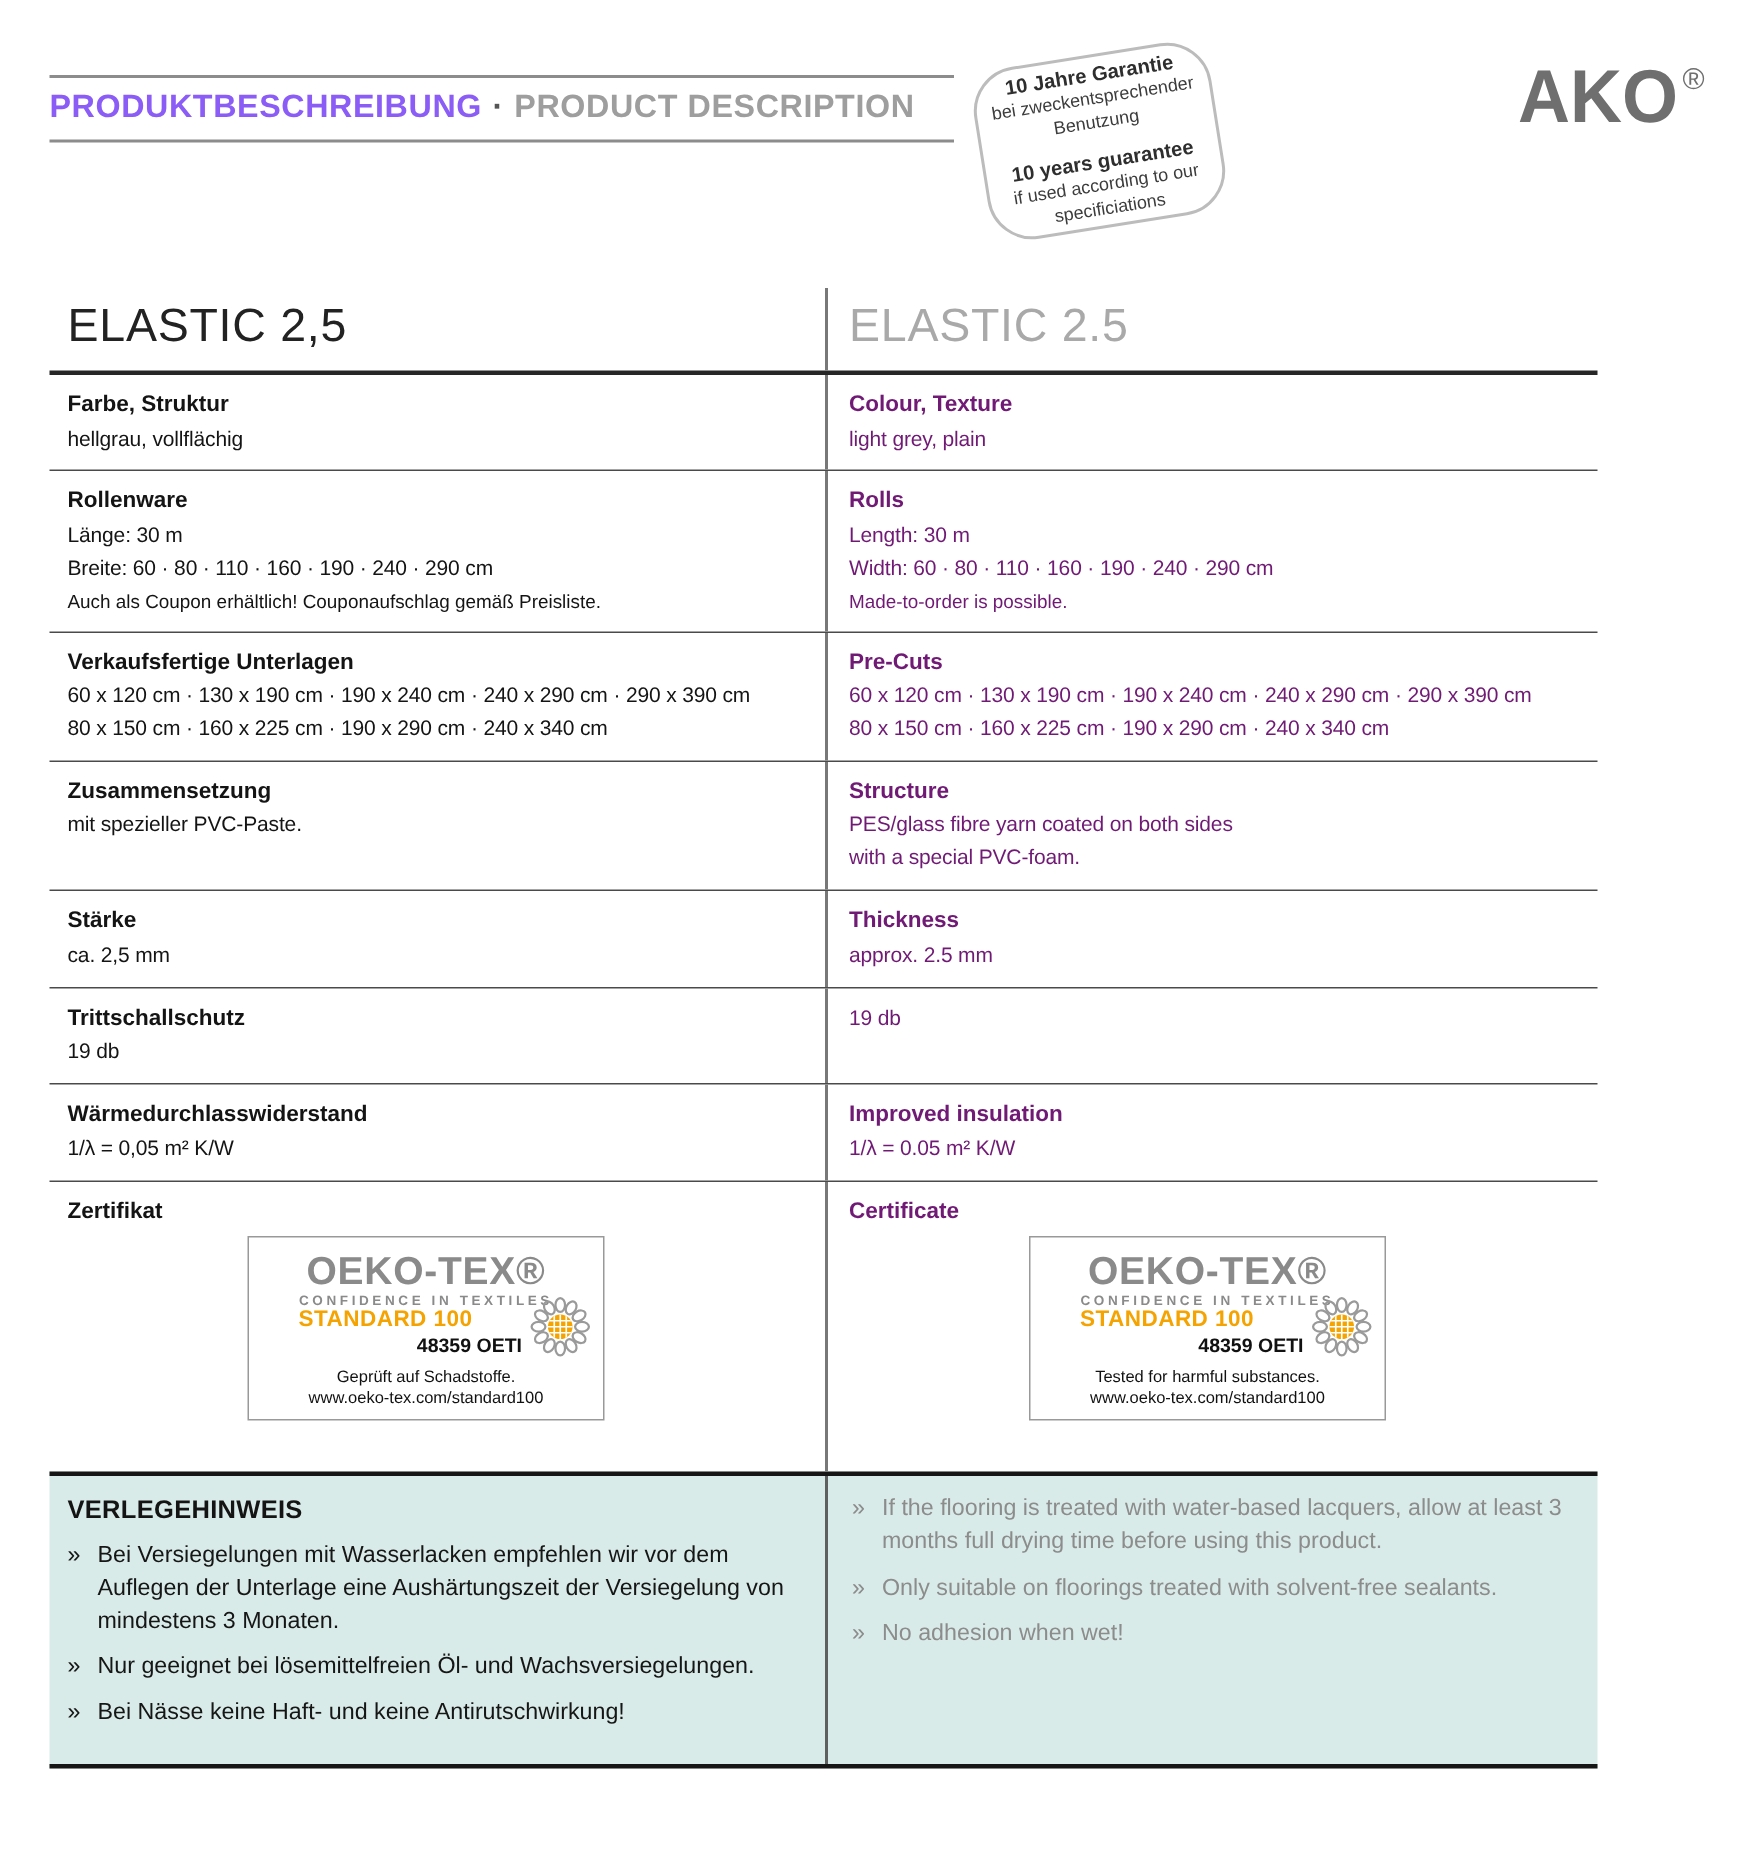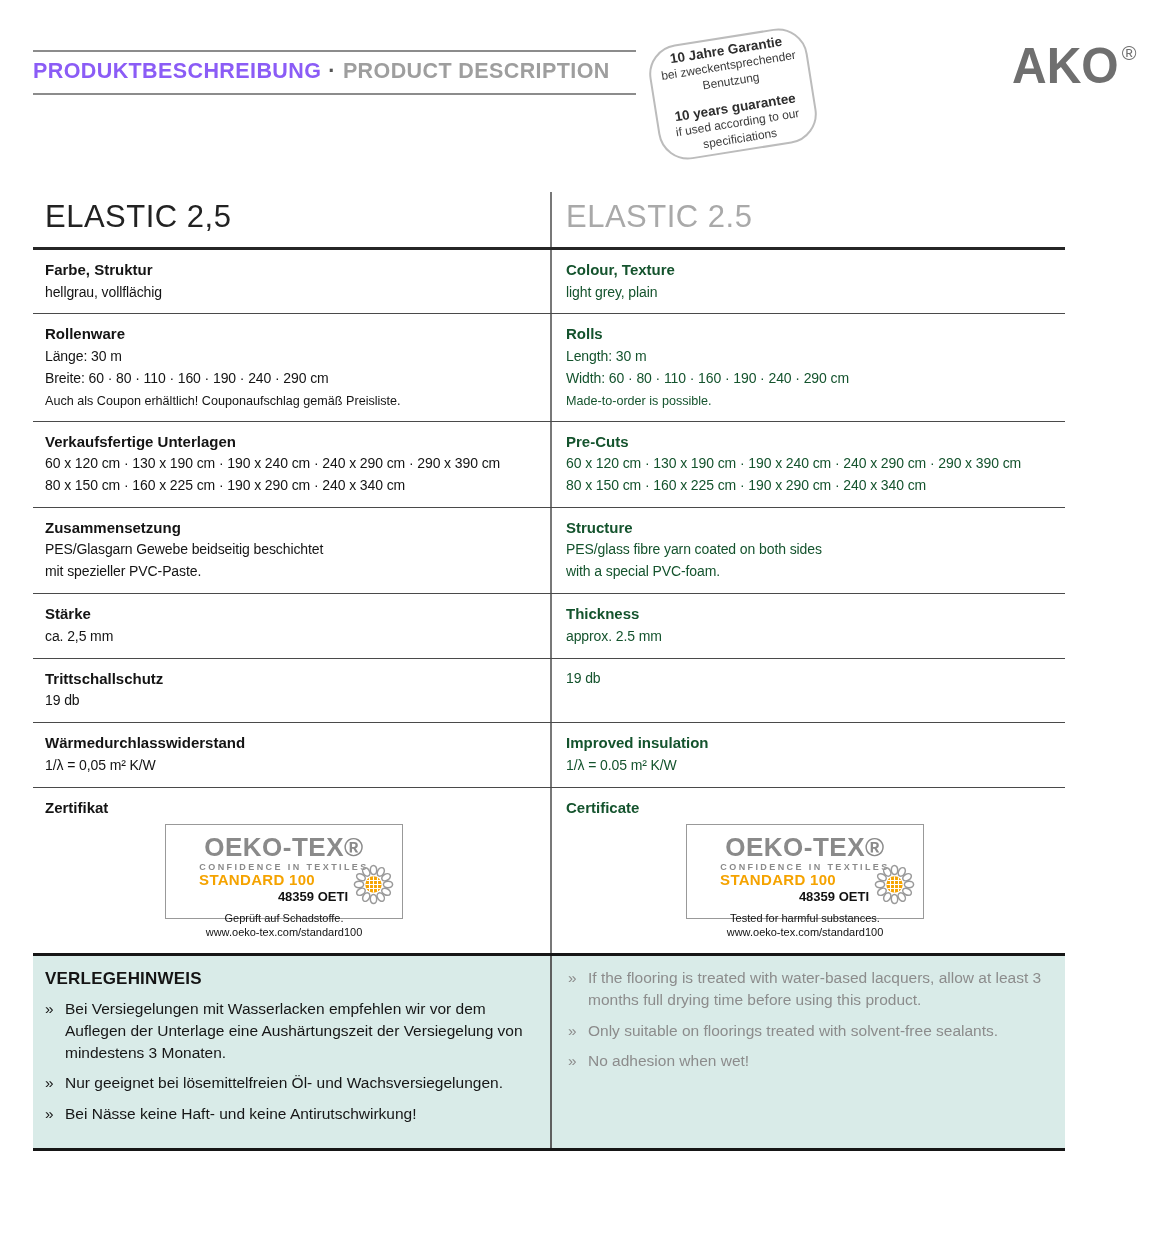--- a/index.html
+++ b/index.html
@@ -41,27 +41,27 @@
   .title-row { display:grid; grid-template-columns:517px 1fr; border-bottom:3px solid #262626; }
   .ptitle { font-size:31px; font-weight:normal; letter-spacing:0.5px; padding:7px 0 12px 12px; }
   .ptitle.de { color:#222222; }
   .ptitle.en { color:#a9a9a9; border-left:2px solid #787878; padding-left:14px; }
 
   .row { display:grid; grid-template-columns:517px 1fr; border-bottom:1.5px solid #4a4a4a; }
   .row--cert { border-bottom:none; }
   .cell { padding:9px 16px 10px 12px; }
   .cell.en { border-left:2px solid #787878; padding-left:14px; }
   .label { font-weight:bold; font-size:15px; line-height:1.5; color:#141414; }
-  .cell.en .label, .cell.en .line, .cell.en .small { color:#14532d; }
+  .cell.en .label, .cell.en .line, .cell.en .small { color:#701a75; }
   .line { font-size:14px; line-height:1.57; letter-spacing:-0.1px; color:#141414; white-space:nowrap; }
   .small { font-size:12.6px; line-height:1.4; padding-top:3px; color:#141414; }
 
   
   .cert-box {
-    width:238px; height:95px; border:1.5px solid #999999; background:#ffffff;
+    width:238px; height:123px; border:1.5px solid #999999; background:#ffffff;
     margin:5px 0 24px 120px; position:relative; padding:9px 0 0 0; text-align:center;
   }
   .cert-brand { font-size:26px; font-weight:bold; color:#8a8a8a; letter-spacing:0.5px; line-height:1.0; }
   .cert-sub { font-size:9px; font-weight:bold; letter-spacing:2.4px; color:#8a8a8a; margin-top:2px; }
   .cert-std { font-size:15px; font-weight:bold; color:#f5a300; letter-spacing:0.3px; line-height:1.1; width:182px; text-align:center; }
   .cert-num { font-size:13px; font-weight:bold; color:#111111; width:182px; text-align:right; margin:0 0 7px 0; }
   .cert-note, .cert-url { font-size:11px; color:#111111; line-height:1.3; }
   .cert-flower { position:absolute; right:5px; top:36px; }
 
   
@@ -147,21 +147,20 @@
     <div class="cell en">
       <div class="label">Pre-Cuts</div>
       <div class="line">60 x 120 cm · 130 x 190 cm · 190 x 240 cm · 240 x 290 cm · 290 x 390 cm</div>
       <div class="line">80 x 150 cm · 160 x 225 cm · 190 x 290 cm · 240 x 340 cm</div>
     </div>
   </div>
 
   <div class="row">
     <div class="cell de">
       <div class="label">Zusammensetzung</div>
-      <div class="line">PES/Glasgarn Gewebe beidseitig beschichtet</div>
       <div class="line">mit spezieller PVC-Paste.</div>
     </div>
     <div class="cell en">
       <div class="label">Structure</div>
       <div class="line">PES/glass fibre yarn coated on both sides</div>
       <div class="line">with a special PVC-foam.</div>
     </div>
   </div>
 
   <div class="row">

